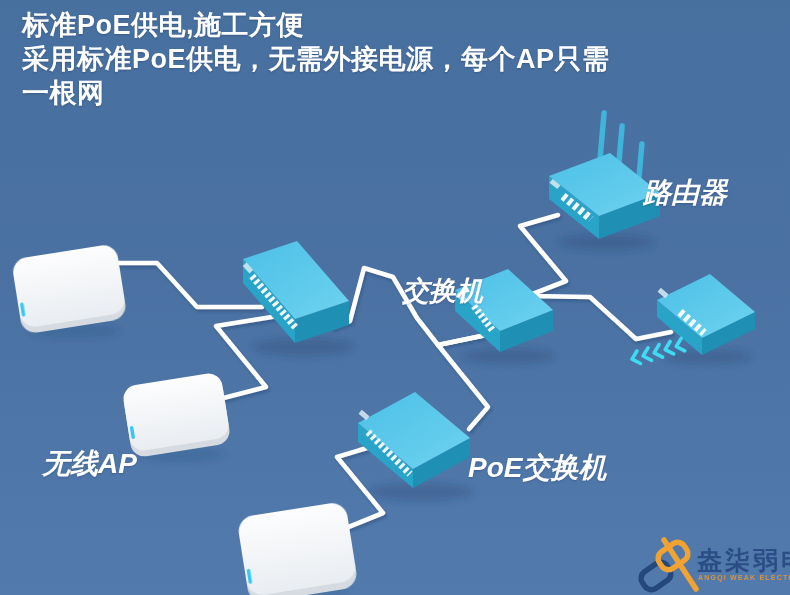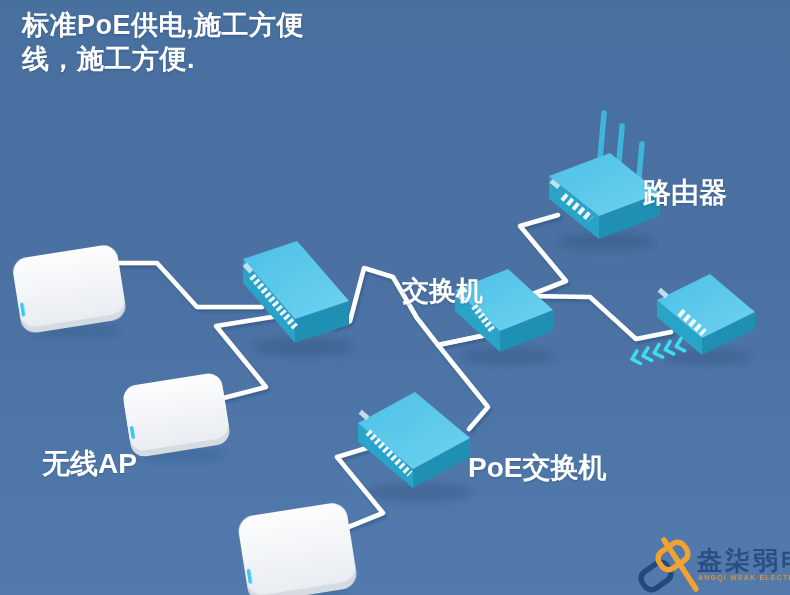--- a/index.html
+++ b/index.html
@@ -5,21 +5,21 @@
   html,body{margin:0;padding:0;}
   body{width:790px;height:595px;overflow:hidden;position:relative;
        font-family:"Liberation Sans","DejaVu Sans",sans-serif;
        background:linear-gradient(180deg,#48709f 0%,#4a71a2 45%,#527aac 100%);}
   .stage{position:absolute;left:0;top:0;width:628px;height:595px;border-radius:25px;}
   .lbl{position:absolute;color:#ffffff;font-weight:800;white-space:nowrap;
        text-shadow:0 1px 2px rgba(20,40,80,.25);}
   .title{position:absolute;left:22px;top:8px;color:#ffffff;font-weight:800;
          font-size:27px;line-height:34px;letter-spacing:.5px;
          text-shadow:0 1px 2px rgba(20,40,80,.3);}
-  .dev-lbl{font-size:28px;}
+  .dev-lbl{font-size:28px;font-style:italic;}
   .logo-name{position:absolute;left:697px;top:544px;color:#2a4d86;font-weight:800;
              font-size:25px;letter-spacing:3px;white-space:nowrap;}
   .logo-sub{position:absolute;left:698px;top:574px;color:#d8943c;font-weight:700;
             font-size:7px;letter-spacing:1.2px;white-space:nowrap;}
 </style>
 </head>
 <body>
 
 <div class="stage">
 
@@ -135,21 +135,21 @@
 
   <g>
     <rect x="-15" y="-10" width="30" height="20" rx="8" fill="none" stroke="#24487e" stroke-width="5.5" transform="translate(656,576) rotate(-35)"></rect>
     <rect x="-15" y="-10" width="30" height="20" rx="8" fill="none" stroke="#f0a233" stroke-width="5.5" transform="translate(673,556) rotate(-35)"></rect>
     <line x1="664" y1="540" x2="696" y2="589" stroke="#f0a233" stroke-width="5.5" stroke-linecap="round"></line>
   </g>
 </svg>
 
   <div class="title">
     <div>标准PoE供电,施工方便</div>
-    <div>线，施工方便.</div>
+    <div>采用标准PoE供电，无需外接电源，每个AP只需一根网</div>
   </div>
 
   <div class="lbl dev-lbl" style="left:643px;top:174px;">路由器</div>
   <div class="lbl dev-lbl" style="left:402px;top:231px;font-size:27px;margin-top:42px;">交换机</div>
   <div class="lbl dev-lbl" style="left:42px;top:445px;">无线AP</div>
   <div class="lbl dev-lbl" style="left:468px;top:449px;">PoE交换机</div>
 
   <div class="logo-name">盎柒弱电</div>
   <div class="logo-sub">ANGQI WEAK ELECTRICITY</div>
 

